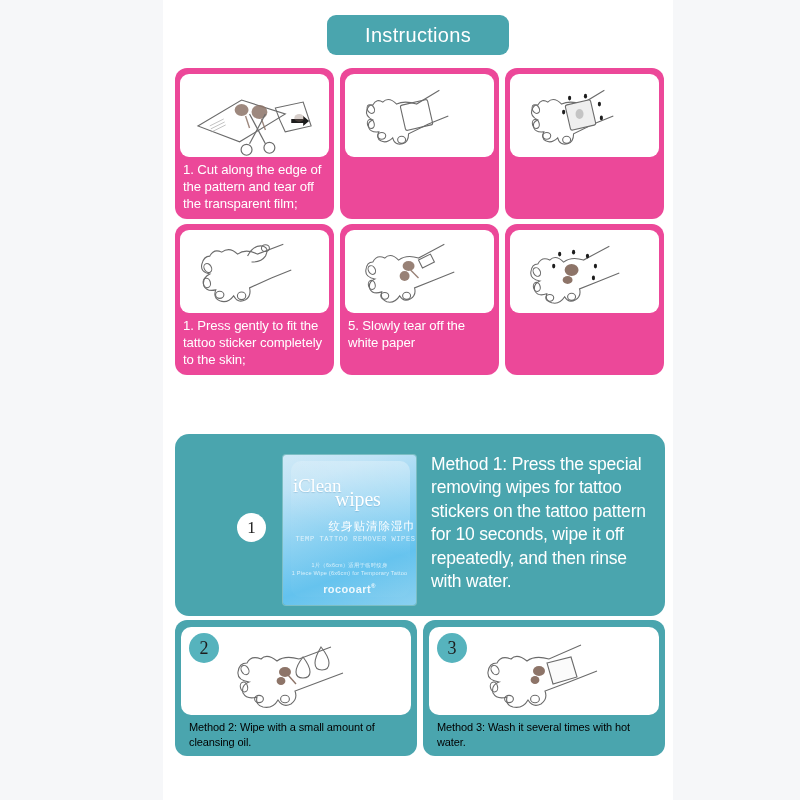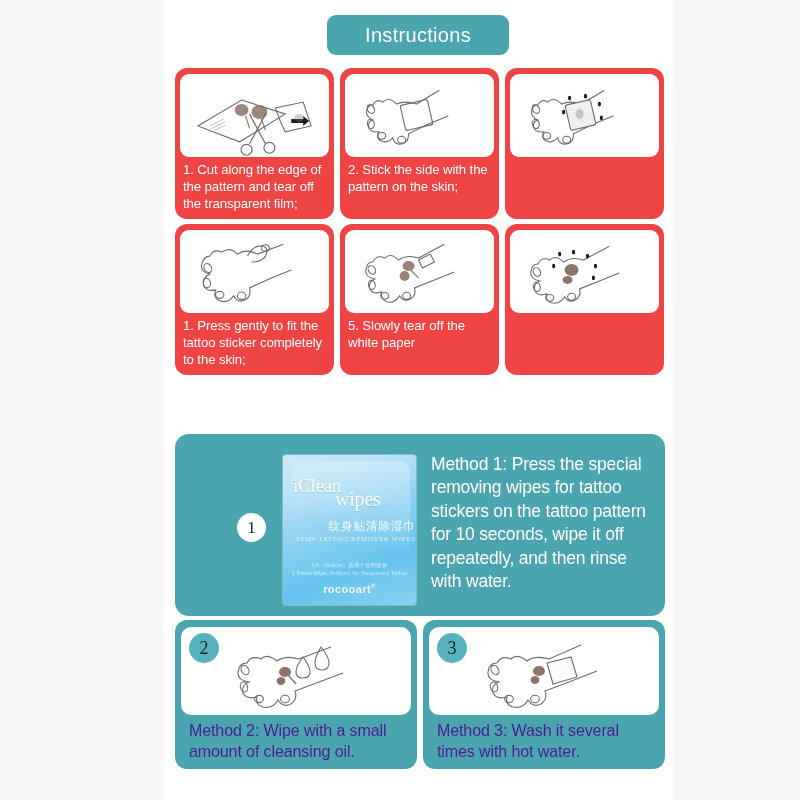--- a/index.html
+++ b/index.html
@@ -63,21 +63,21 @@
     top: 68px;
     width: 490px;
   }
   .step-row {
     display: flex;
     gap: 6px;
     margin-bottom: 5px;
   }
   .step-card {
     width: 159px;
-    background: #ef4444;
+    background: #ec4899;
     border-radius: 12px;
     padding: 6px 5px 4px 5px;
     box-sizing: border-box;
   }
   .step-art {
     background: #ffffff;
     border-radius: 9px;
     height: 83px;
     width: 100%;
     display: block;
@@ -163,21 +163,21 @@
     font-size: 11.5px;
     letter-spacing: 1px;
     opacity: 0.96;
   }
   .pk-en {
     position: absolute;
     left: 12px; right: 0;
     top: 80px;
     text-align: center;
     color: #ffffff;
-    font-family: Liberation Serif, serif;
+    font-family: Liberation Mono, monospace;
     font-size: 7px;
     letter-spacing: 0.6px;
     opacity: 0.72;
   }
   .pk-spec-cn {
     position: absolute;
     left: 0; right: 0;
     top: 107px;
     text-align: center;
     color: #ffffff;
@@ -253,22 +253,22 @@
     border-radius: 50%;
     background: #56b3bd;
     color: #1d1d1d;
     font-family: "Liberation Serif", serif;
     font-size: 18px;
     display: flex;
     align-items: center;
     justify-content: center;
   }
   .method-text {
-    color: #4c1d95;
-    font-size: 16px;
+    color: #000000;
+    font-size: 11px;
     line-height: 1.32;
     padding: 5px 2px 2px 8px;
     letter-spacing: -0.1px;
   }
 </style>
 </head>
 <body>
 
 <div id="page">
   <div id="sheet">
@@ -317,21 +317,20 @@
                          Q22 48 24 54 Q26 59 34 58 Q31 64 36 67 Q42 70 48 64
                          Q50 72 58 70 Q64 68 64 60 L84 50 L104 42"></path>
                 <ellipse cx="26" cy="35" rx="3.4" ry="4.6" transform="rotate(-30 26 35)"></ellipse>
                 <ellipse cx="26" cy="50" rx="3.4" ry="4.6" transform="rotate(-15 26 50)"></ellipse>
                 <ellipse cx="37" cy="62" rx="4" ry="3.4"></ellipse>
                 <ellipse cx="57" cy="66" rx="4" ry="3.6"></ellipse>
                 <rect x="58" y="28" width="28" height="26" rx="2" transform="rotate(-13 72 41)"></rect>
               </g>
             </svg>
           </div>
-          <div class="step-text">2. Stick the side with the pattern on the skin;</div>
         </div>
 
         <div class="step-card">
           <div class="step-art">
             <svg viewBox="0 0 150 83">
               <g fill="none" stroke="#6b6b6b" stroke-width="1.1">
                 <path d="M95 16 L72 30 Q60 26 52 30 Q44 22 38 28 Q32 24 28 31 Q24 30 22 36 Q20 42 28 46
                          Q22 48 24 54 Q26 59 34 58 Q31 64 36 67 Q42 70 48 64
                          Q50 72 58 70 Q64 68 64 60 L84 50 L104 42"></path>
                 <ellipse cx="26" cy="35" rx="3.4" ry="4.6" transform="rotate(-30 26 35)"></ellipse>

